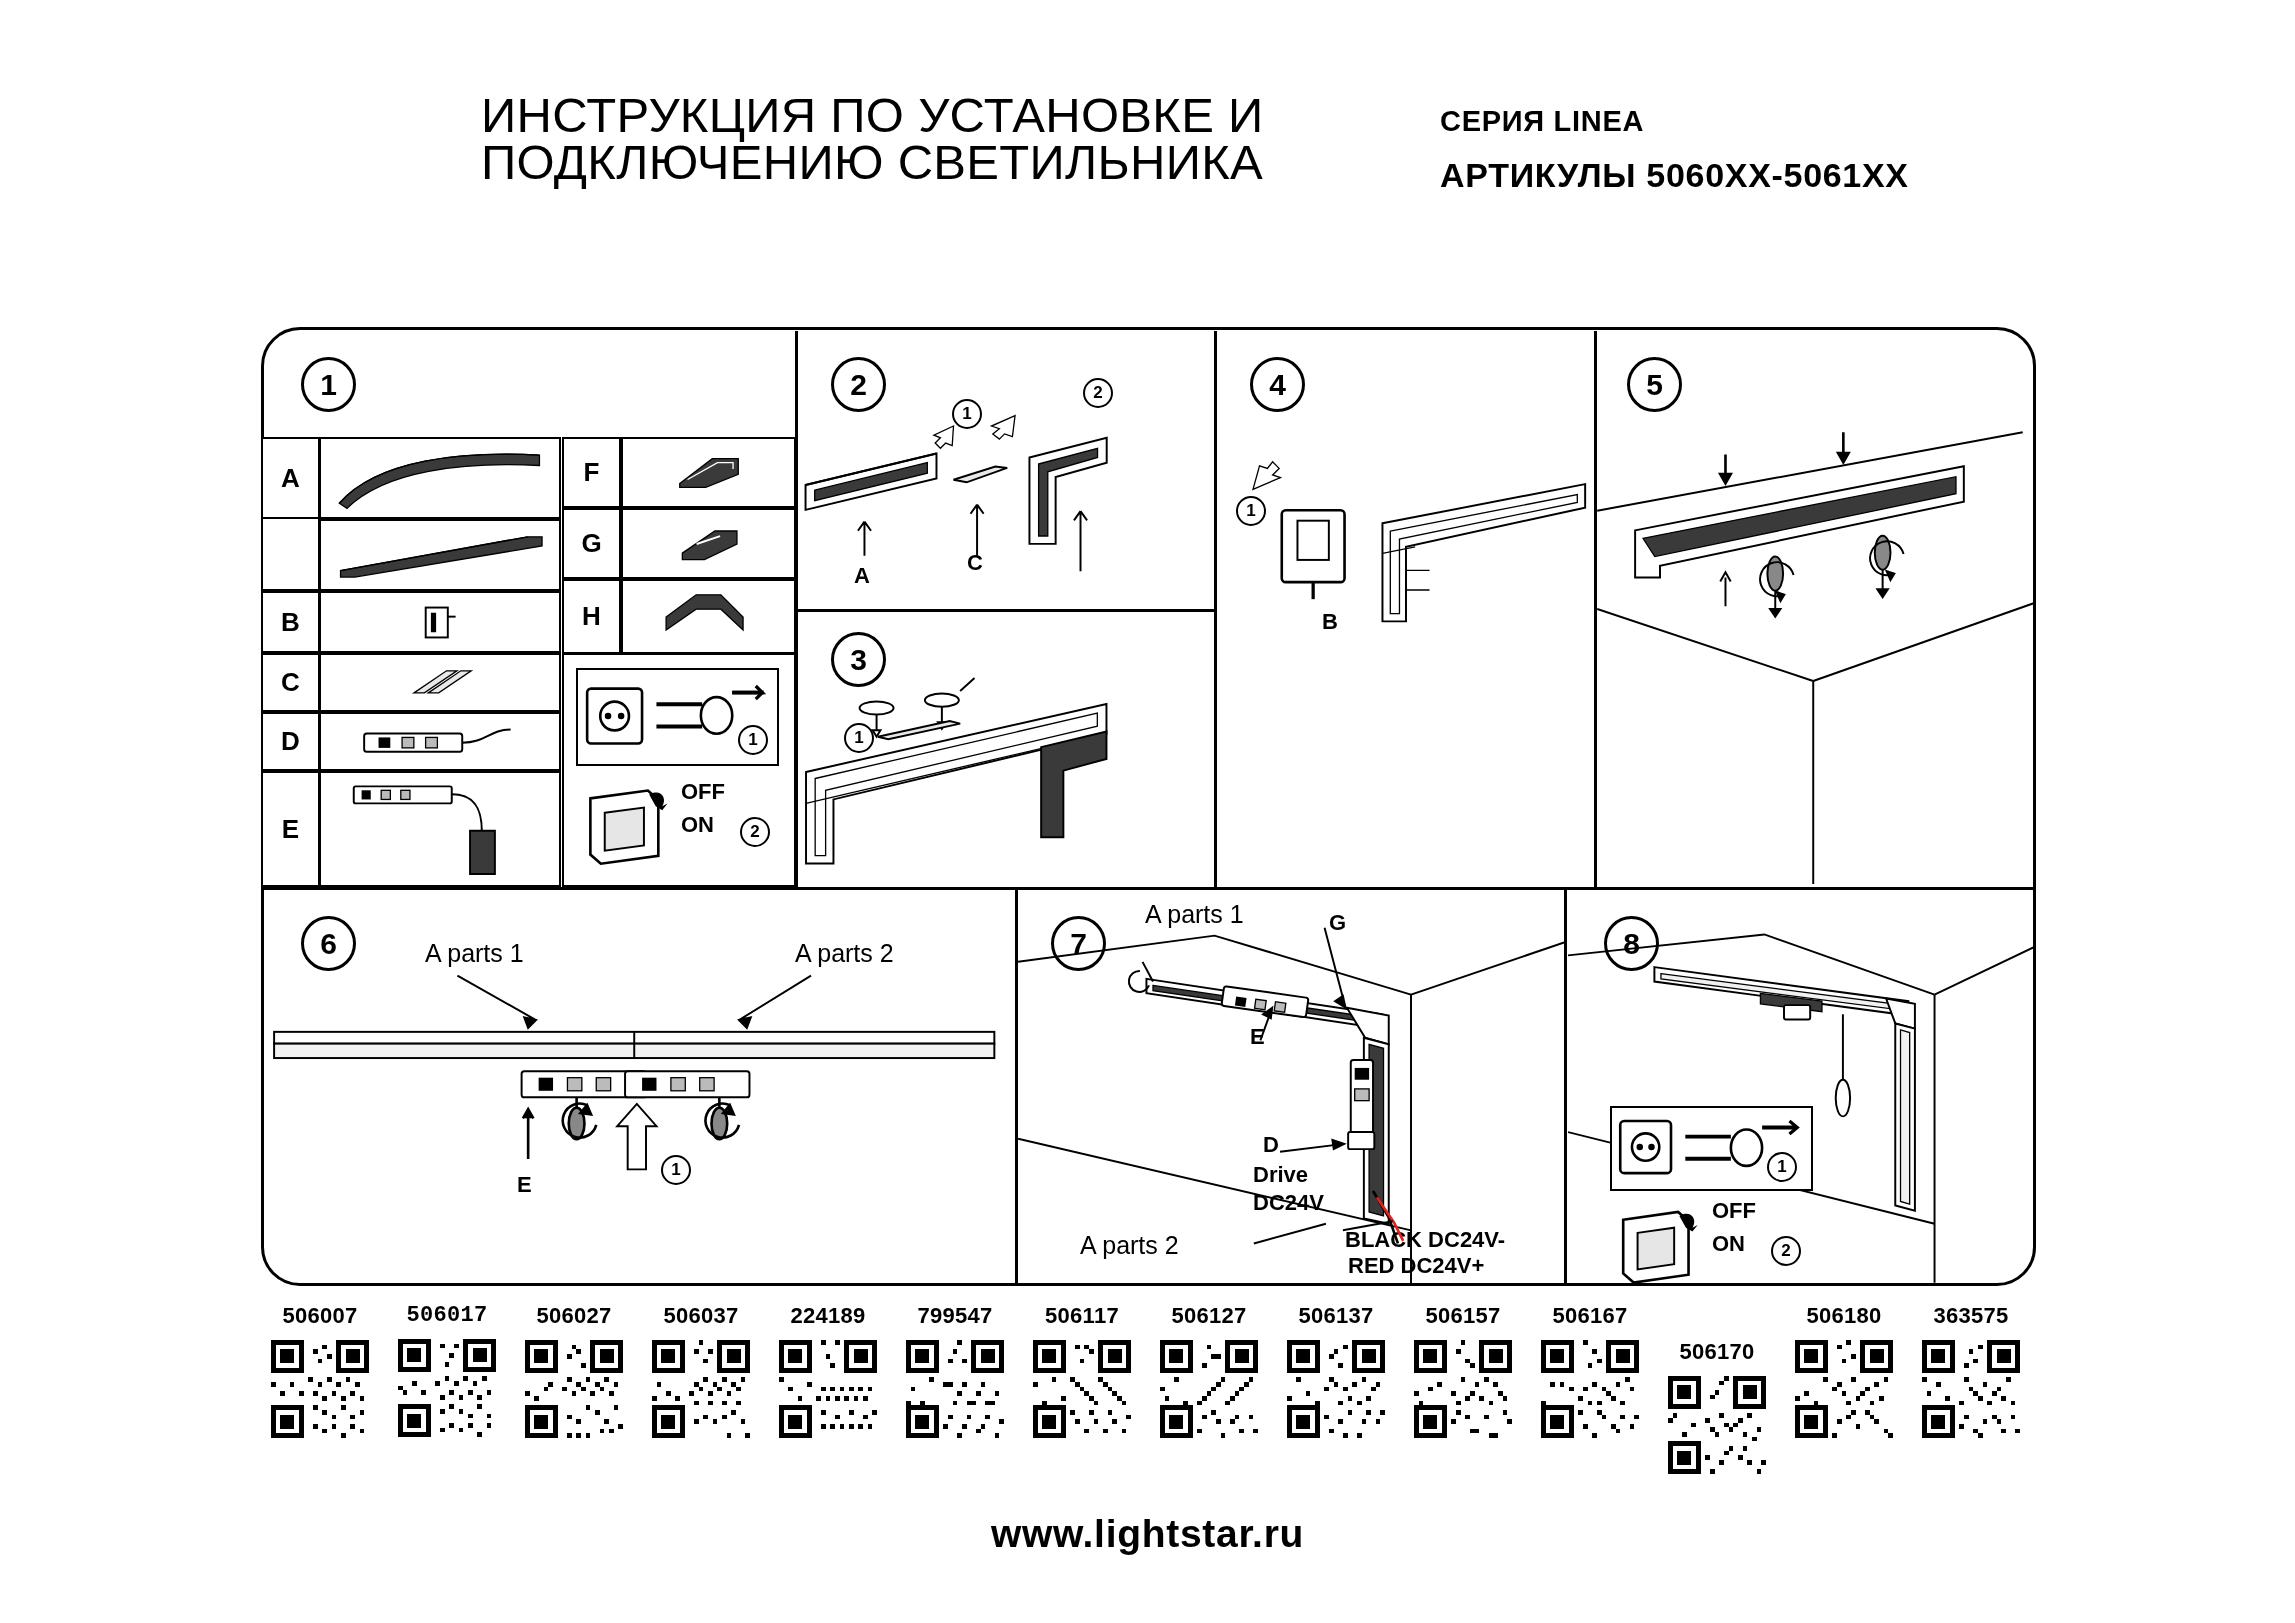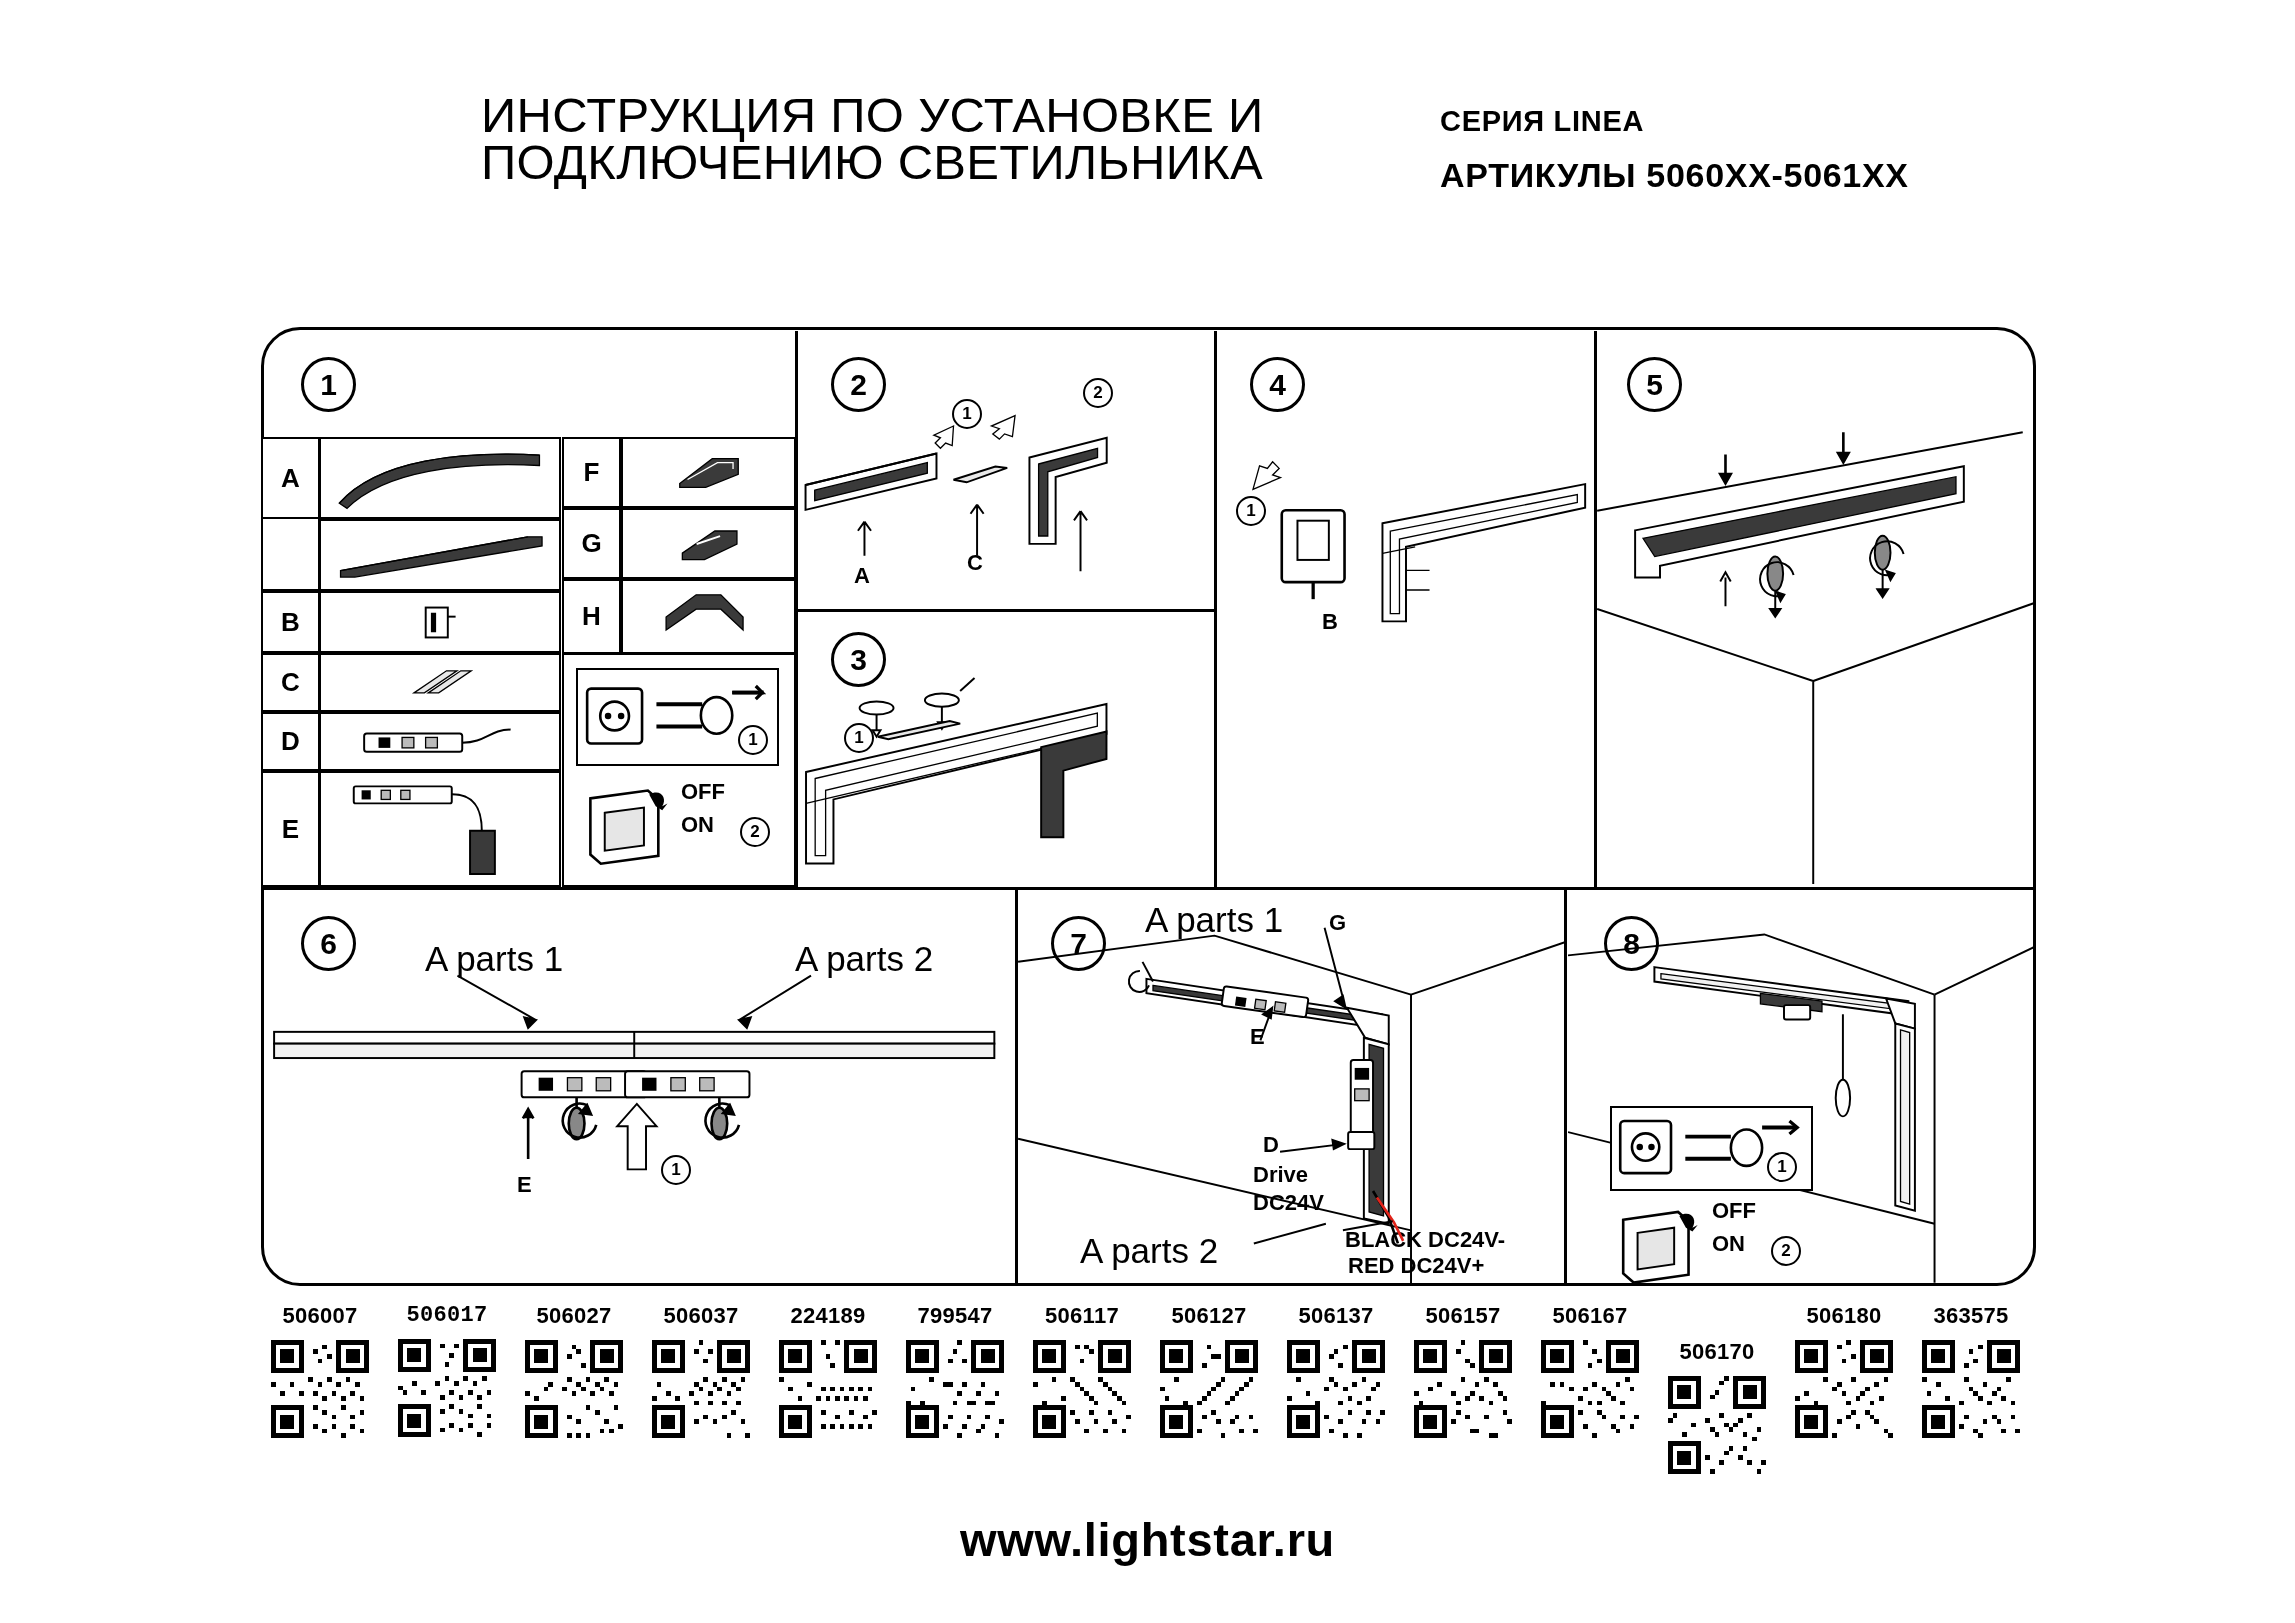--- a/index.html
+++ b/index.html
@@ -62,36 +62,36 @@
     position:absolute; border:2px solid #000; background:#fff;
     display:flex; align-items:center; justify-content:center;
     font-size:26px; font-weight:bold;
   }
 
   
   .svgbox { position:absolute; }
 
   
   .lbl { position:absolute; font-size:22px; font-weight:bold; }
-  .lbl-lg { position:absolute; font-size:35px; font-weight:normal; }
+  .lbl-lg { position:absolute; font-size:25px; font-weight:normal; }
 
   .switchbox {
     position:absolute; border:2px solid #000; background:#fff;
   }
   .onoff { position:absolute; font-size:22px; font-weight:bold; line-height:26px; }
 
   
   .codes { position:absolute; left:261px; top:1303px; width:1775px; height:170px; }
   .code-item { position:absolute; width:118px; text-align:center; }
   .code-item .num { font-size:22px; font-weight:bold; letter-spacing:0.3px; }
   .code-item .qr { width:98px; height:98px; margin:10.5px auto 0; }
 
   .site {
     position:absolute; left:0; top:1512px; width:2295px; text-align:center;
-    font-size:47px; font-weight:bold; letter-spacing:0.7px;
+    font-size:39px; font-weight:bold; letter-spacing:0.7px;
   }
 </style>
 </head>
 <body>
 
 <div class="header">
 
 
   <div class="title">ИНСТРУКЦИЯ ПО УСТАНОВКЕ И ПОДКЛЮЧЕНИЮ СВЕТИЛЬНИКА</div>
 

